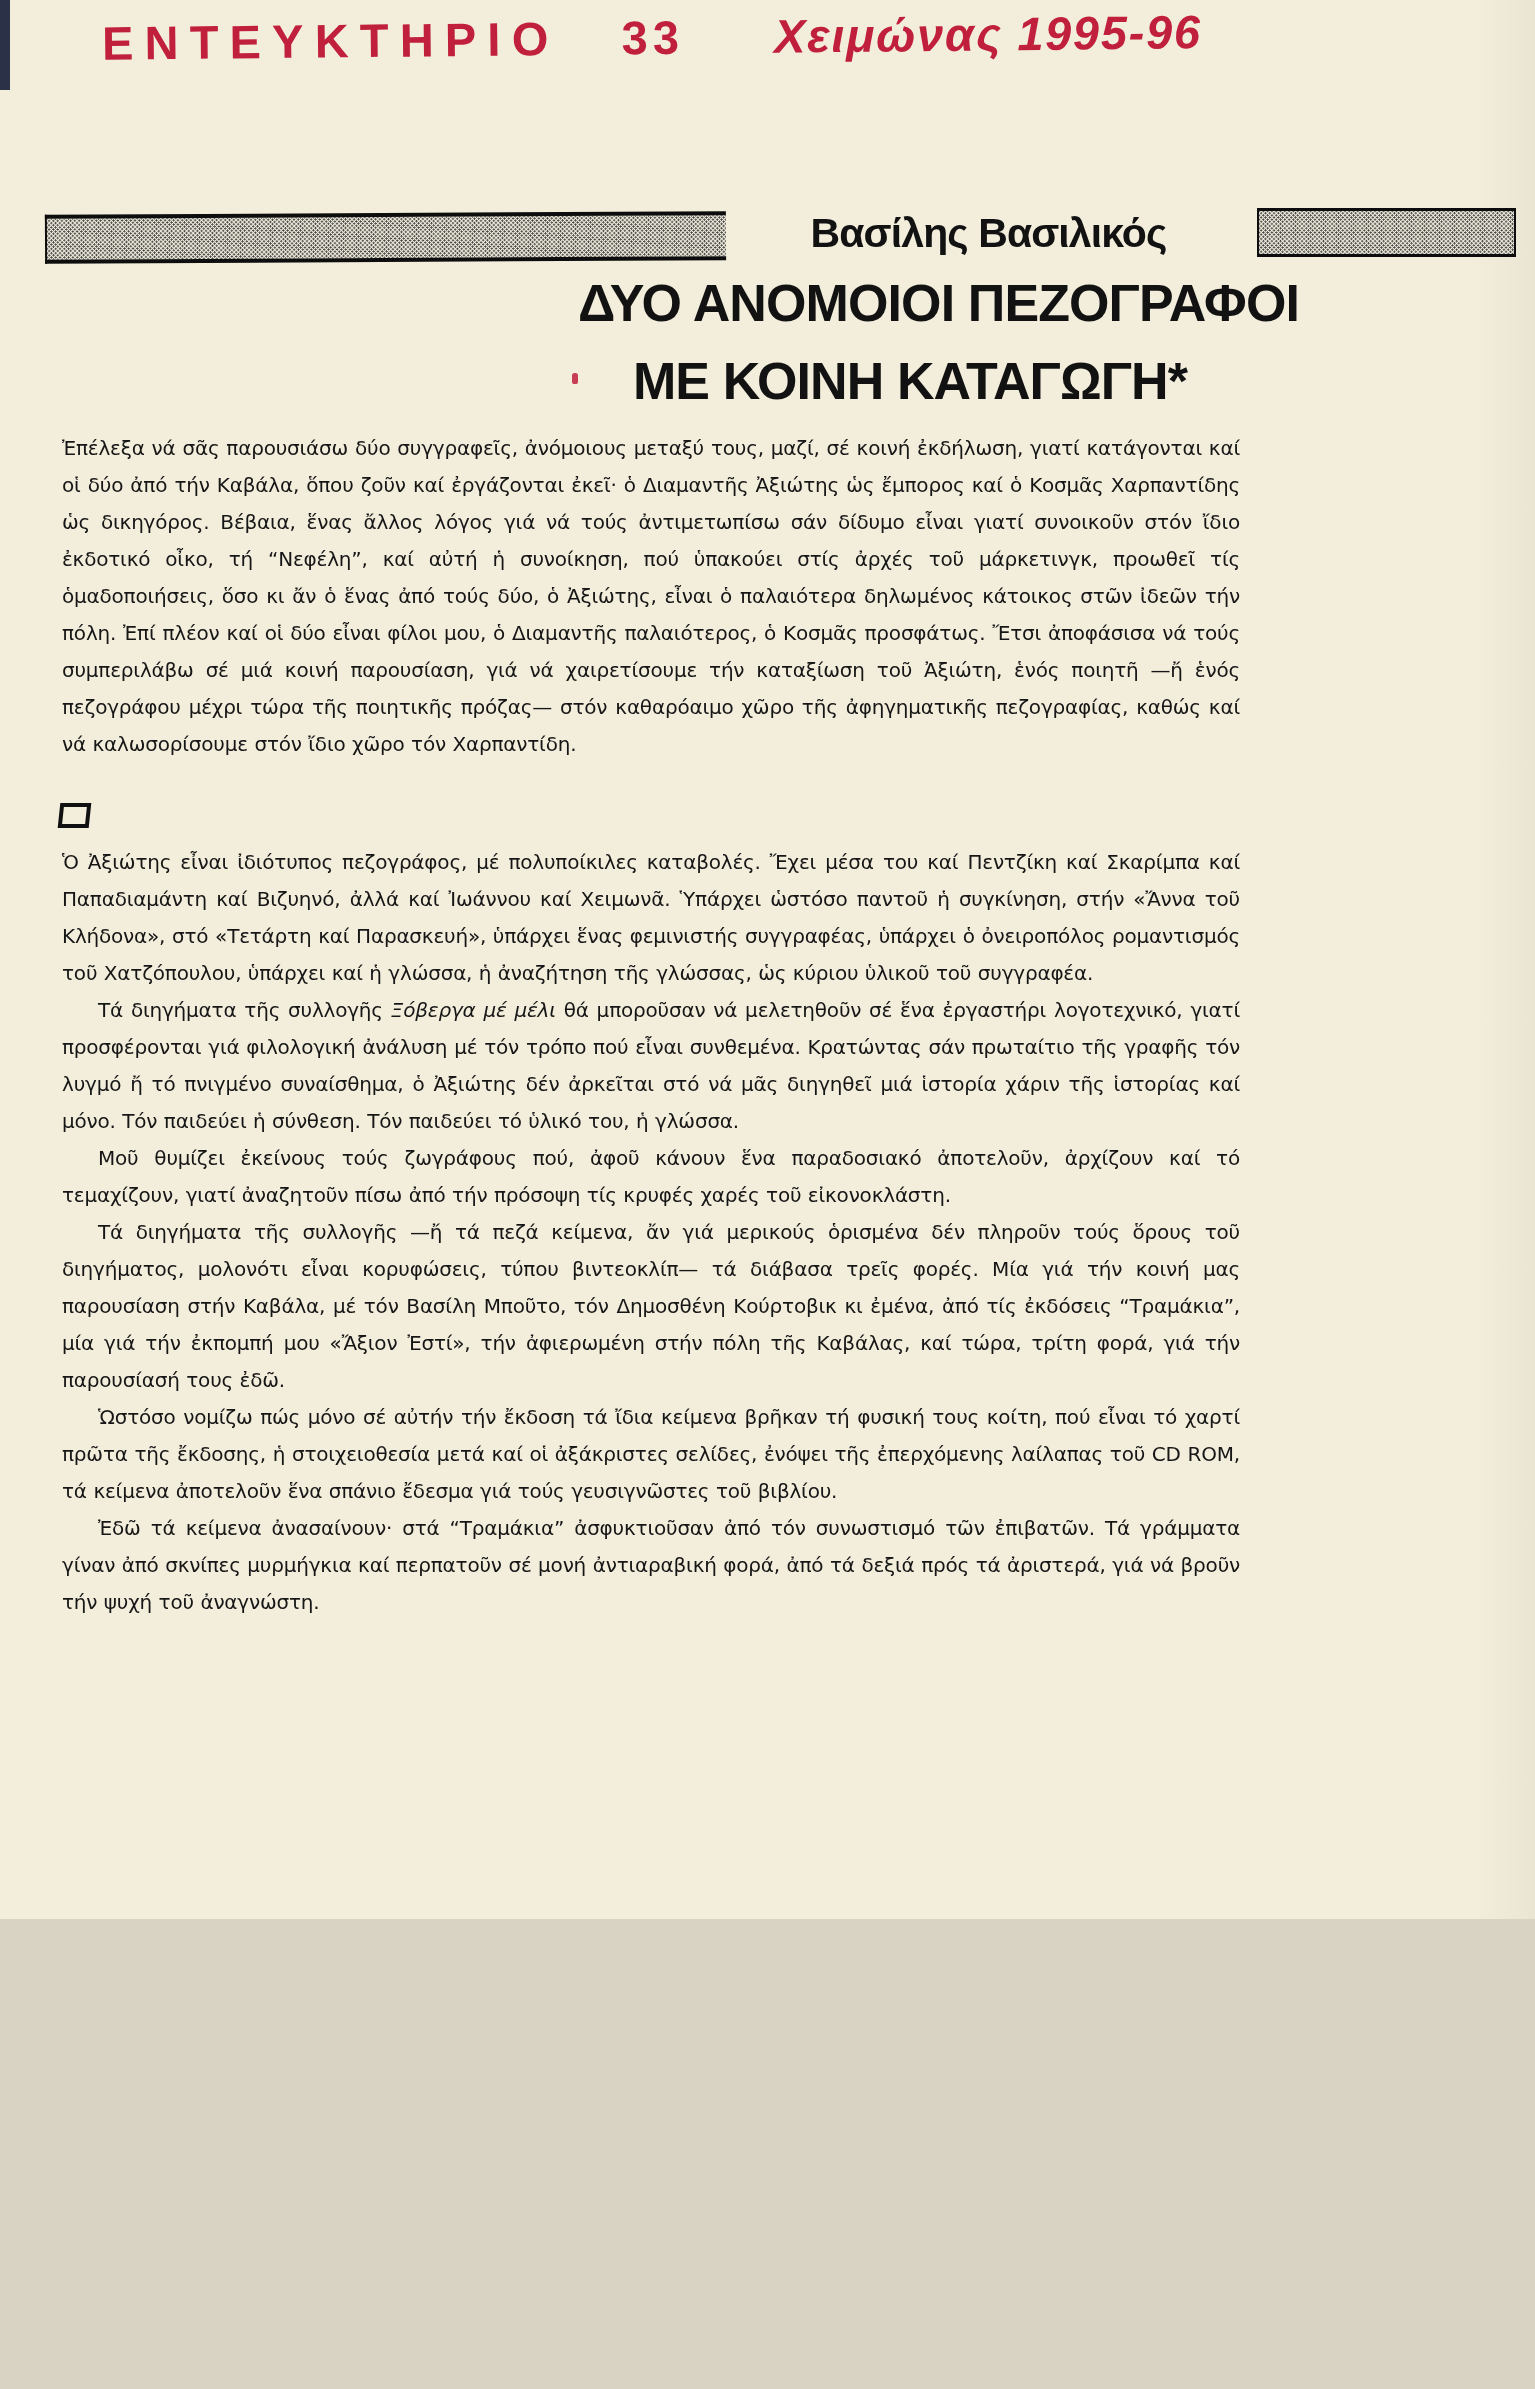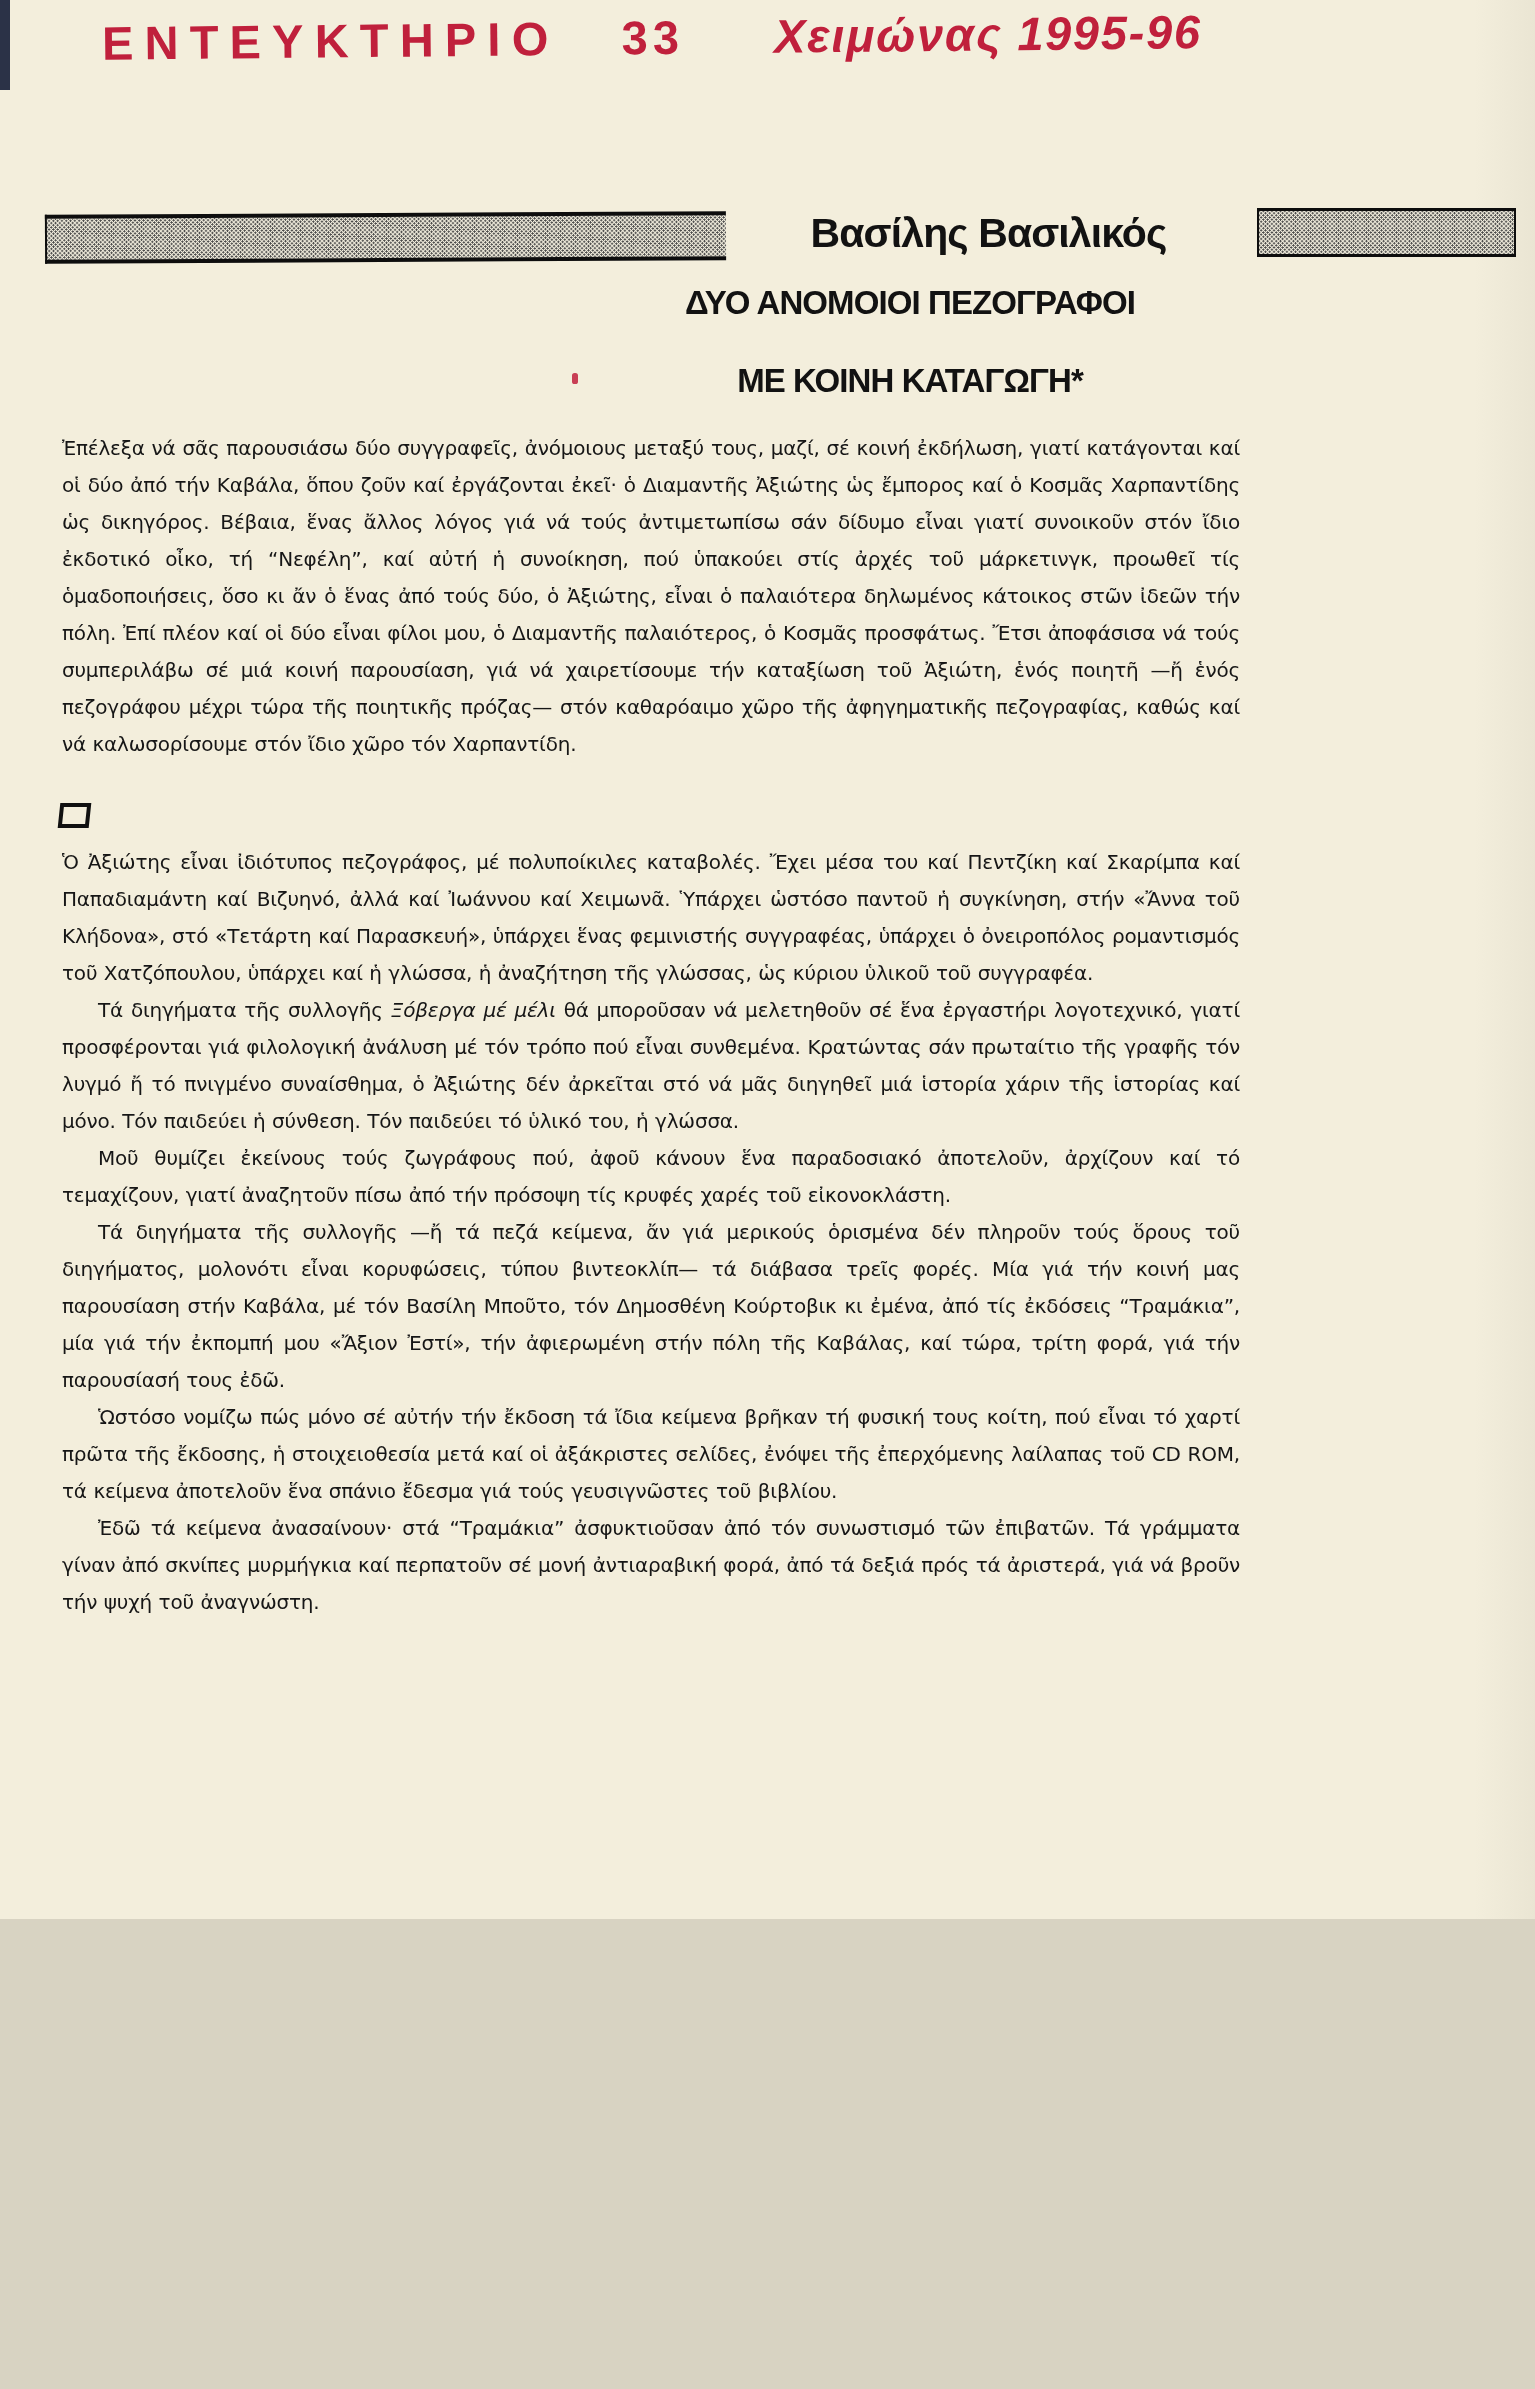--- a/index.html
+++ b/index.html
@@ -39,21 +39,21 @@
   .author{
     position:absolute; left:734px; top:206px; width:509px; margin:0;
     text-align:center; font-family:"Liberation Sans", sans-serif;
     font-size:41px; font-weight:bold; letter-spacing:-0.9px; line-height:55px; color:#121212;
   }
 
   
   .title-block{
     position:absolute; right:294px; top:264px; width:664px; text-align:center;
     font-family:"Liberation Sans", sans-serif; font-weight:bold; color:#121212;
-    font-size:33px; letter-spacing:-0.9px; line-height:78px; white-space:nowrap;
+    font-size:52px; letter-spacing:-0.9px; line-height:78px; white-space:nowrap;
   }
 
   
   .body{
     position:absolute; left:62px; top:430px; width:1178px;
     font-size:20px; line-height:37px; text-align:justify;
     color:#161616; letter-spacing:-0.2px; word-spacing:0.4px;
   }
   .body p{margin:0; padding:0;}
   .body p.indent{text-indent:36px;}

